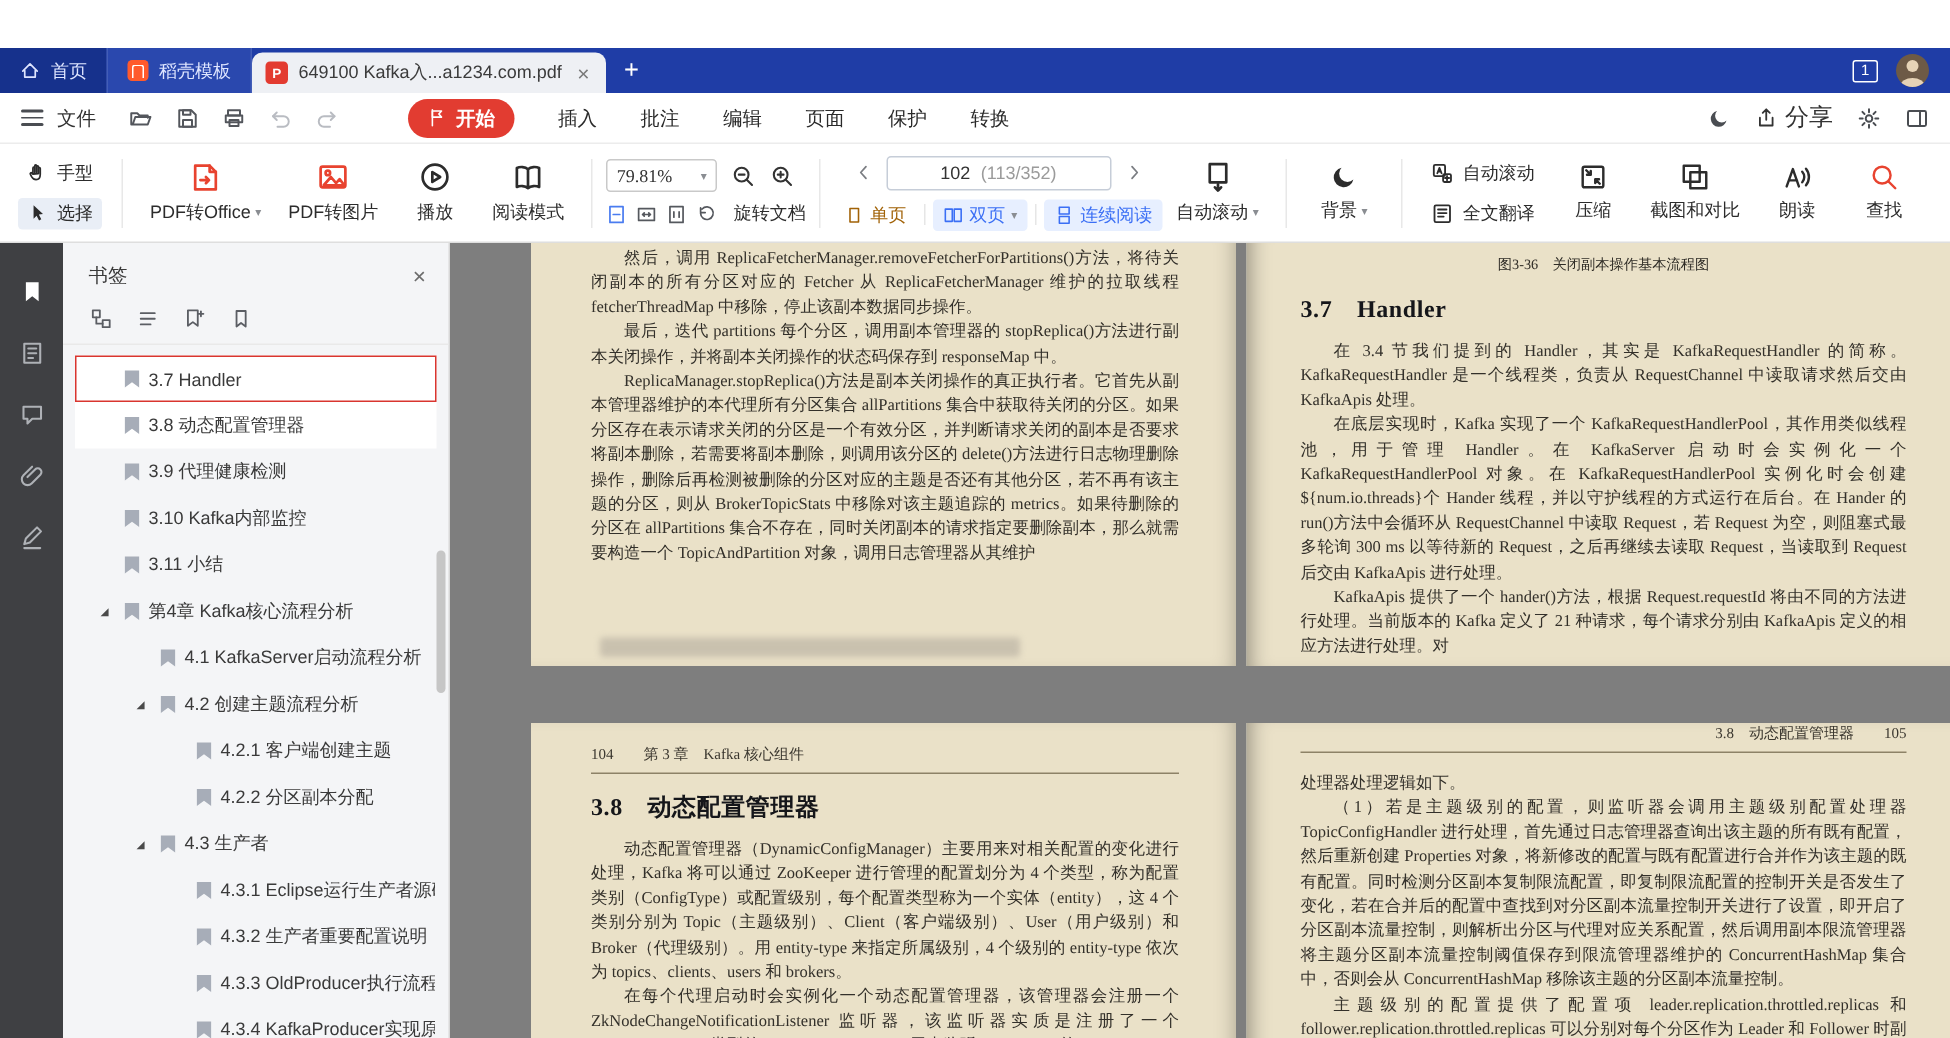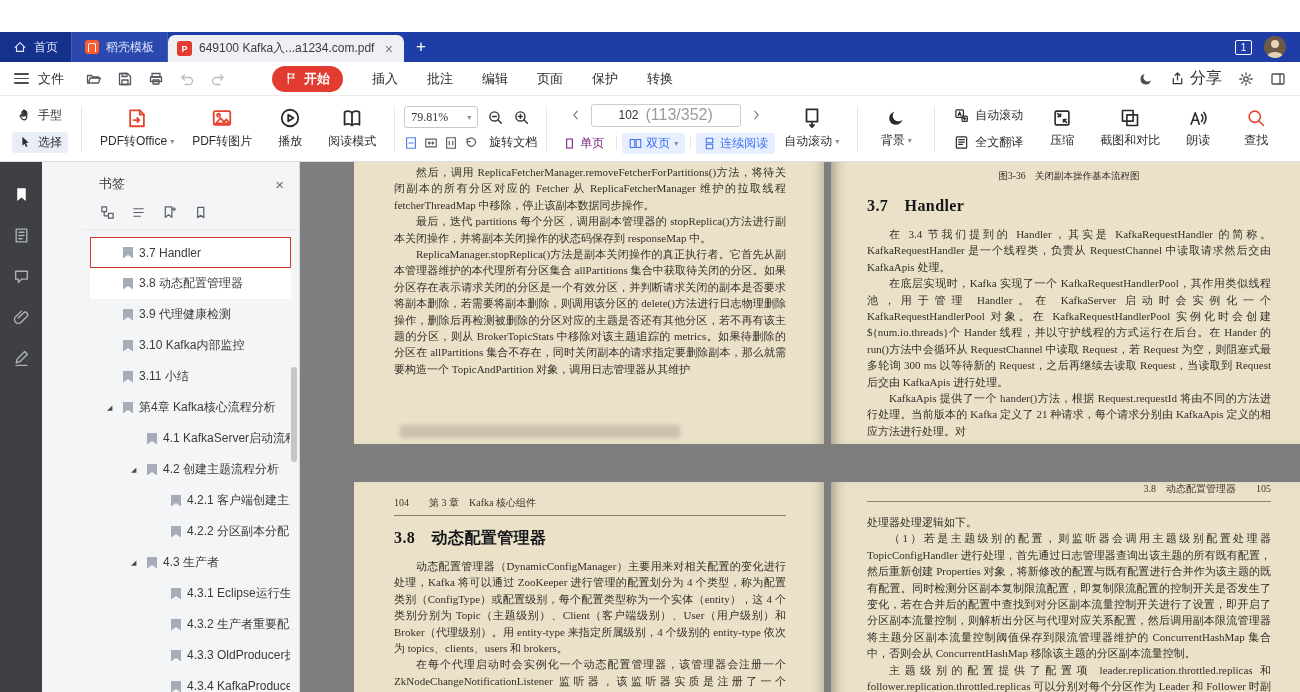--- a/index.html
+++ b/index.html
@@ -48,39 +48,39 @@
   .caret {font-size:8px;color:#8a8d92;}
   .zoom-col,.nav-col {display:flex;flex-direction:column;gap:6px;}
   .zrow {display:flex;align-items:center;gap:9px;font-family:Liberation Serif, serif;}
   .zoom-combo {border:1px solid #c9c9c9;border-radius:3px;width:74px;height:22px;display:flex;align-items:center;justify-content:space-between;padding:0 6px;font-size:12px;color:#333;}
   .fit-icons {display:flex;align-items:center;gap:6px;color:#55585e;}
   .fit-icons .act {color:#4a7cf0;}
   .rot-label {font-size:12px;color:#2c2c2c;margin-left:2px;white-space:nowrap;}
   .navrow {display:flex;align-items:center;gap:8px;justify-content:center;}
   .page-box {border:1px solid #c6cdd8;border-radius:3px;height:23px;min-width:150px;display:flex;align-items:center;justify-content:center;gap:7px;padding:0 8px;}
   .pg-cur {color:#333;font-size:12px;}
-  .pg-tot {color:#9b9b9b;font-size:16px;}
+  .pg-tot {color:#9b9b9b;font-size:12px;}
   .chev {color:#7a7d82;display:flex;}
   .viewrow {display:flex;align-items:center;gap:5px;}
-  .vbtn {display:flex;align-items:center;gap:4px;font-size:12px;color:#701a75;padding:2px 7px;border-radius:3px;white-space:nowrap;}
+  .vbtn {display:flex;align-items:center;gap:4px;font-size:12px;color:#a16207;padding:2px 7px;border-radius:3px;white-space:nowrap;}
   .vbtn.on {background:#e7efff;color:#3b6ff5;}
   .vsep {width:1px;height:14px;background:#e6e6e6;}
 
   svg {display:block;}
   .st path,.st rect,.st circle,.st line,.st polyline {fill:none;stroke:currentColor;stroke-width:1.3;stroke-linecap:round;stroke-linejoin:round;}
   .fl path {fill:currentColor;stroke:none;}
   .red {color:#e8432f;}
 
   
   .main {flex:1;display:flex;min-height:0;}
   .strip {width:42px;background:#3f4043;display:flex;flex-direction:column;align-items:center;padding-top:24px;gap:24px;flex:none;}
   .strip .sic {color:#aeb1b6;}
   .strip .sic.on {color:#ffffff;}
 
-  .panel {width:258px;background:#f4f5f7;border-right:1px solid #d8d8d8;position:relative;display:flex;flex-direction:column;flex:none;padding-left:40px;}
+  .panel {width:258px;background:#f4f5f7;border-right:1px solid #d8d8d8;position:relative;display:flex;flex-direction:column;flex:none;}
   .panel-head {display:flex;align-items:center;justify-content:space-between;padding:13px 15px 7px 17px;font-size:13px;color:#3a3a3a;}
   .panel-close {color:#6d6d6d;font-size:15px;}
   .panel-tools {display:flex;gap:16px;padding:5px 0 9px 18px;color:#5b5e64;border-bottom:1px solid #e9e9e9;}
   .bm-tree {flex:1;padding-top:7px;overflow:hidden;}
   .bm-item {height:31px;display:flex;align-items:center;gap:6px;padding-left:16px;margin:0 8px;border:1px solid transparent;font-size:12px;color:#3a3a3a;white-space:nowrap;overflow:hidden;}
   .bm-item.lvl1 {padding-left:40px;}
   .bm-item.lvl2 {padding-left:64px;}
   .bm-item.sel {background:#fff;border-color:#d9352f;}
   .bm-item.white {background:#fff;}
   .tri {width:10px;font-size:7px;color:#4a4a4a;flex:none;}

